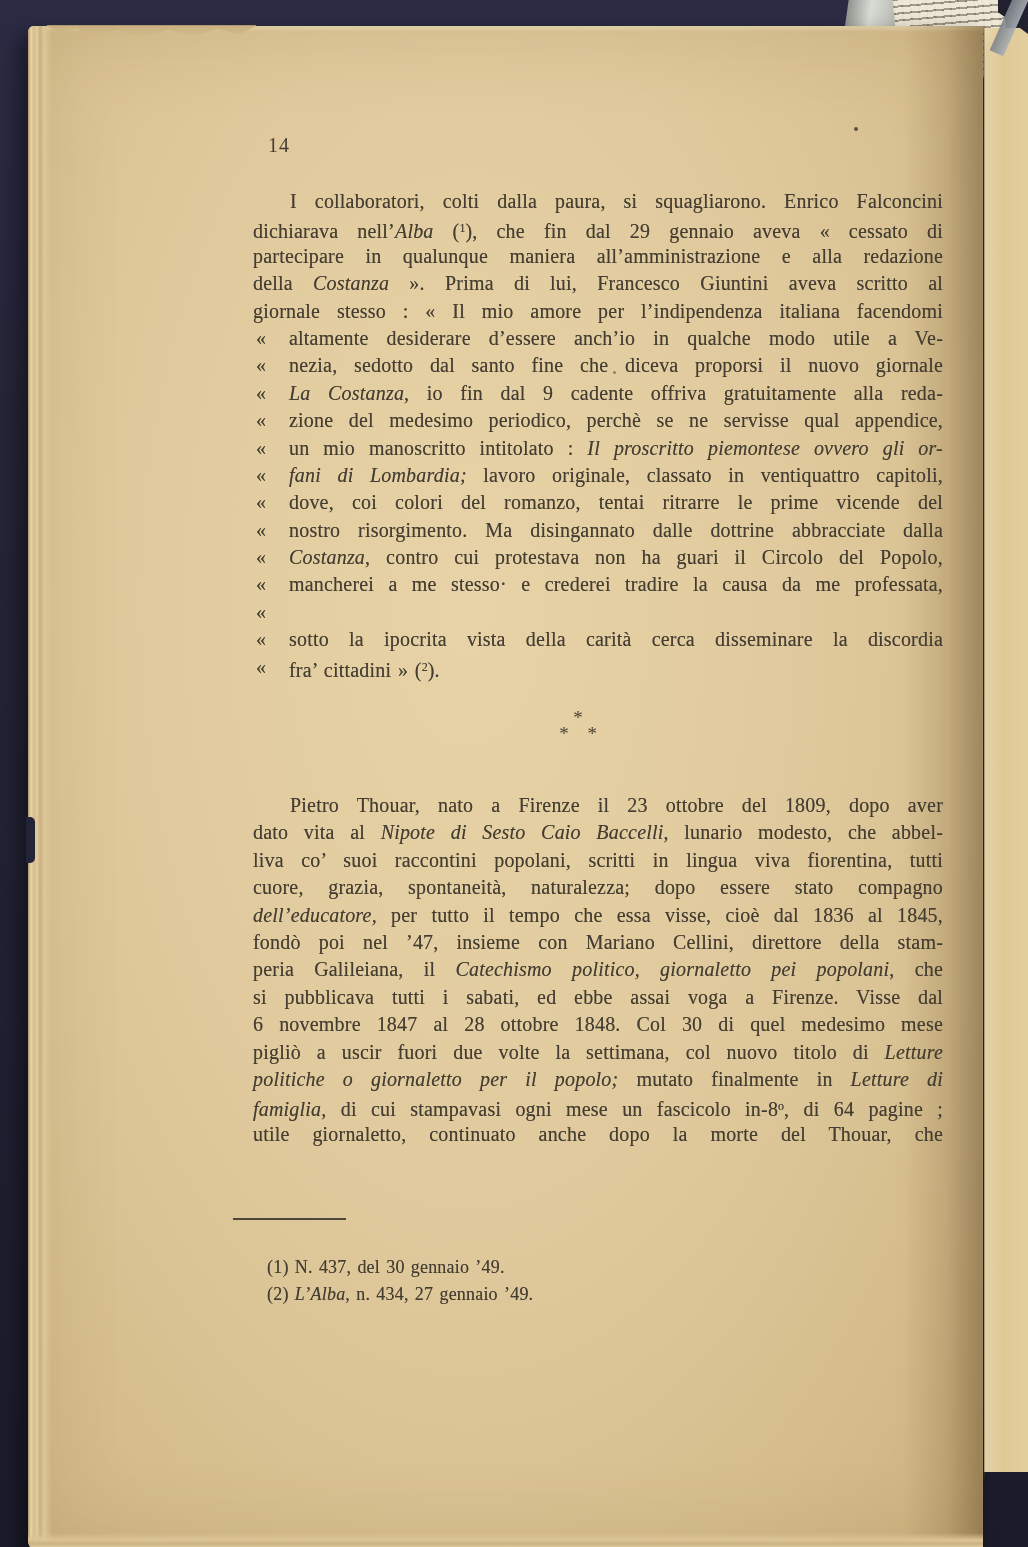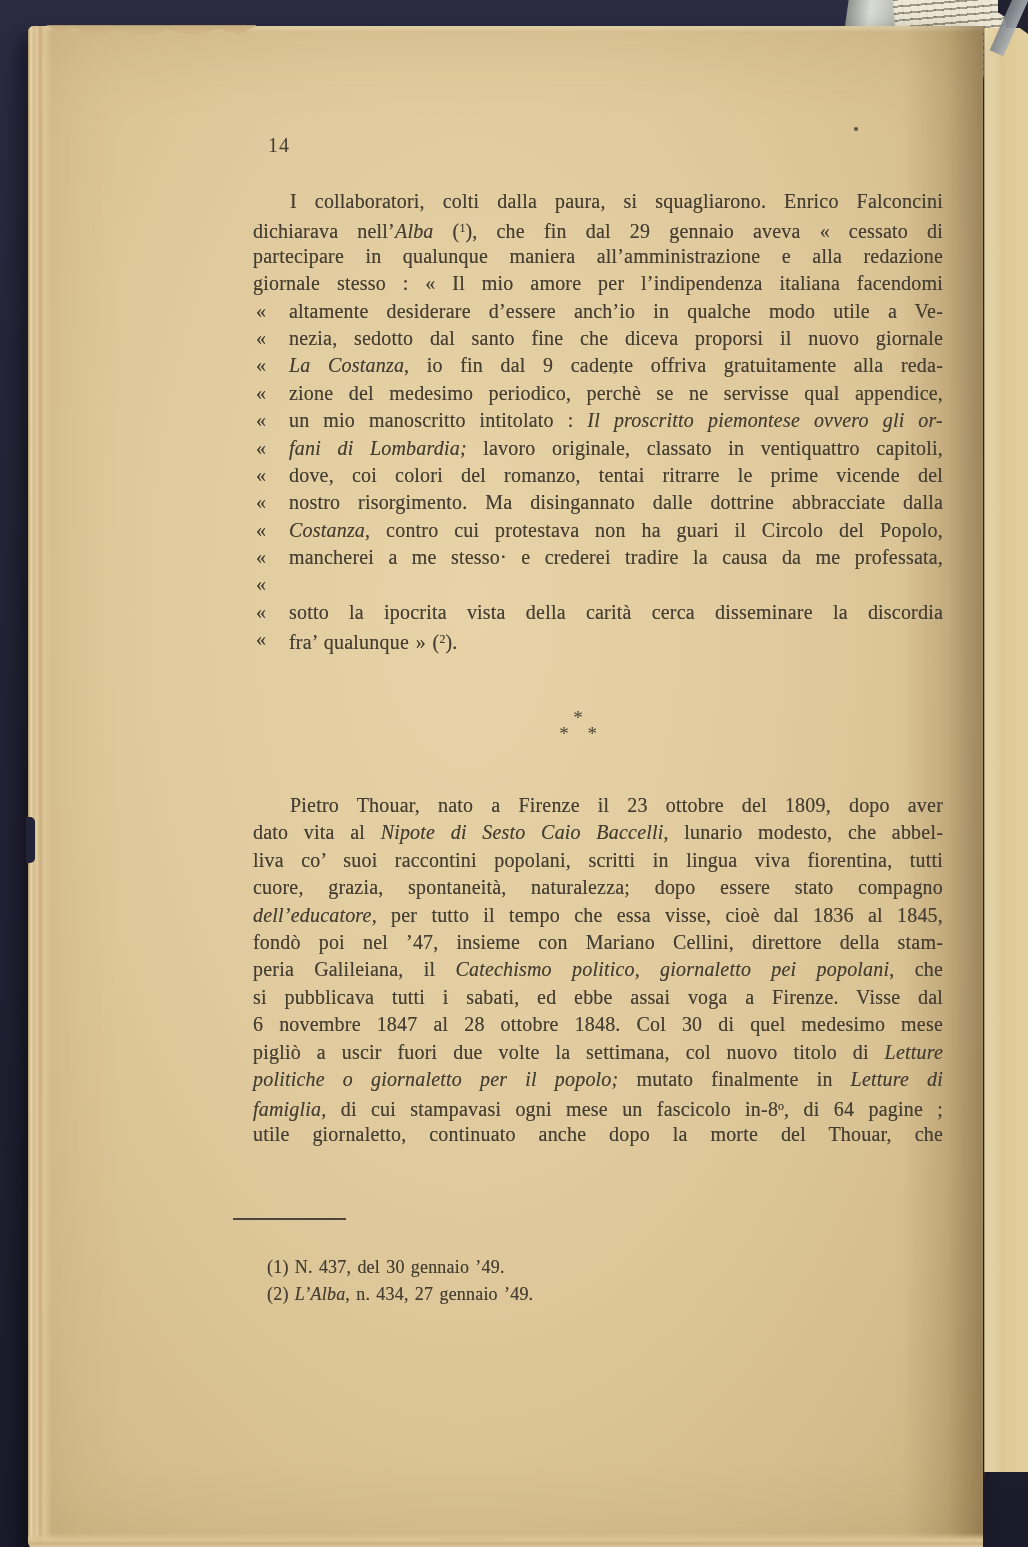--- a/index.html
+++ b/index.html
@@ -136,34 +136,35 @@
     <div class="edge-notch"></div>
     <div class="speck" style="left:826px;top:101px;"></div>
     <div class="speck" style="left:585px;top:345px;width:3px;height:3px;opacity:.5;"></div>
 
     <div class="pageno">14</div>
 
     <div class="textcol para1">
         <div class="tline indent"><span>I collaboratori, colti dalla paura, si squagliarono. Enrico Falconcini</span></div>
         <div class="tline"><span>dichiarava nell’</span><span class="it">Alba</span><span> (</span><span class="sup">1</span><span>), che fin dal 29 gennaio aveva « cessato di</span></div>
         <div class="tline"><span>partecipare in qualunque maniera all’amministrazione e alla redazione</span></div>
+        <div class="tline"><span>della </span><span class="it">Costanza</span><span> ». Prima di lui, Francesco Giuntini aveva scritto al</span></div>
         <div class="tline"><span>giornale stesso : « Il mio amore per l’indipendenza italiana facendomi</span></div>
         <div class="tline qline"><span class="qmark">«</span><span>altamente desiderare d’essere anch’io in qualche modo utile a Ve-</span></div>
         <div class="tline qline"><span class="qmark">«</span><span>nezia, sedotto dal santo fine che diceva proporsi il nuovo giornale</span></div>
         <div class="tline qline"><span class="qmark">«</span><span class="it">La Costanza</span><span>, io fin dal 9 cadente offriva gratuitamente alla reda-</span></div>
         <div class="tline qline"><span class="qmark">«</span><span>zione del medesimo periodico, perchè se ne servisse qual appendice,</span></div>
         <div class="tline qline"><span class="qmark">«</span><span>un mio manoscritto intitolato : </span><span class="it">Il proscritto piemontese ovvero gli or-</span></div>
         <div class="tline qline"><span class="qmark">«</span><span class="it">fani di Lombardia;</span><span> lavoro originale, classato in ventiquattro capitoli,</span></div>
         <div class="tline qline"><span class="qmark">«</span><span>dove, coi colori del romanzo, tentai ritrarre le prime vicende del</span></div>
         <div class="tline qline"><span class="qmark">«</span><span>nostro risorgimento. Ma disingannato dalle dottrine abbracciate dalla</span></div>
         <div class="tline qline"><span class="qmark">«</span><span class="it">Costanza</span><span>, contro cui protestava non ha guari il Circolo del Popolo,</span></div>
         <div class="tline qline"><span class="qmark">«</span><span>mancherei a me stesso· e crederei tradire la causa da me professata,</span></div>
         <div class="tline qline"><span class="qmark">«</span></div>
         <div class="tline qline"><span class="qmark">«</span><span>sotto la ipocrita vista della carità cerca disseminare la discordia</span></div>
-        <div class="tline qline short"><span class="qmark">«</span><span>fra’ qualunque » (</span><span class="sup">2</span><span>).</span></div>
+        <div class="tline qline short"><span class="qmark">«</span><span>fra’ cittadini » (</span><span class="sup">2</span><span>).</span></div>
       </div>
 
     <div class="divider">
       <div class="row1">*</div>
       <div class="row2">* *</div>
     </div>
 
     <div class="textcol para2">
         <div class="tline indent"><span>Pietro Thouar, nato a Firenze il 23 ottobre del 1809, dopo aver</span></div>
         <div class="tline"><span>dato vita al </span><span class="it">Nipote di Sesto Caio Baccelli</span><span>, lunario modesto, che abbel-</span></div>

